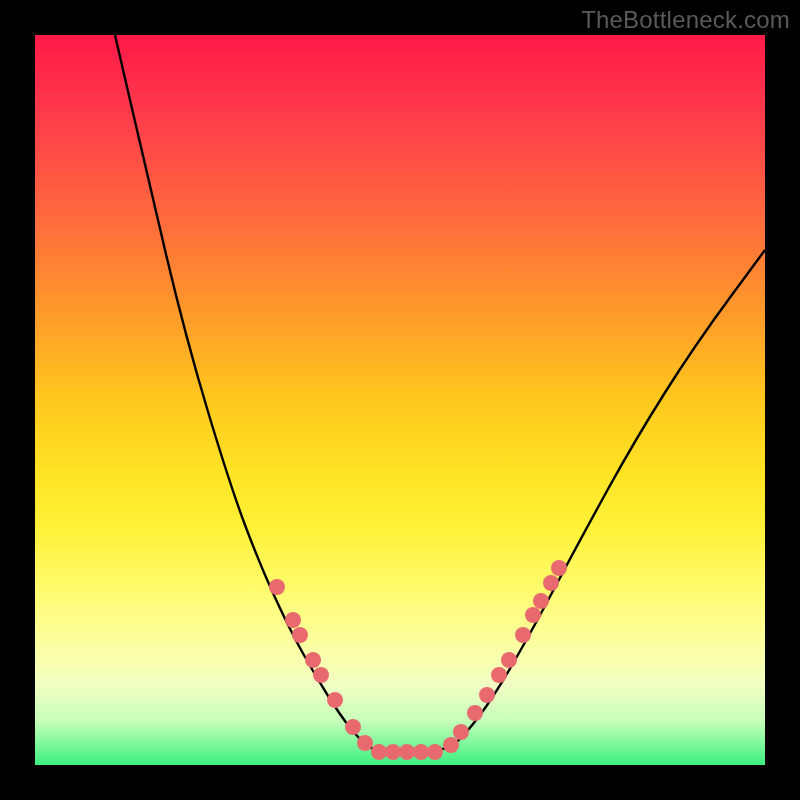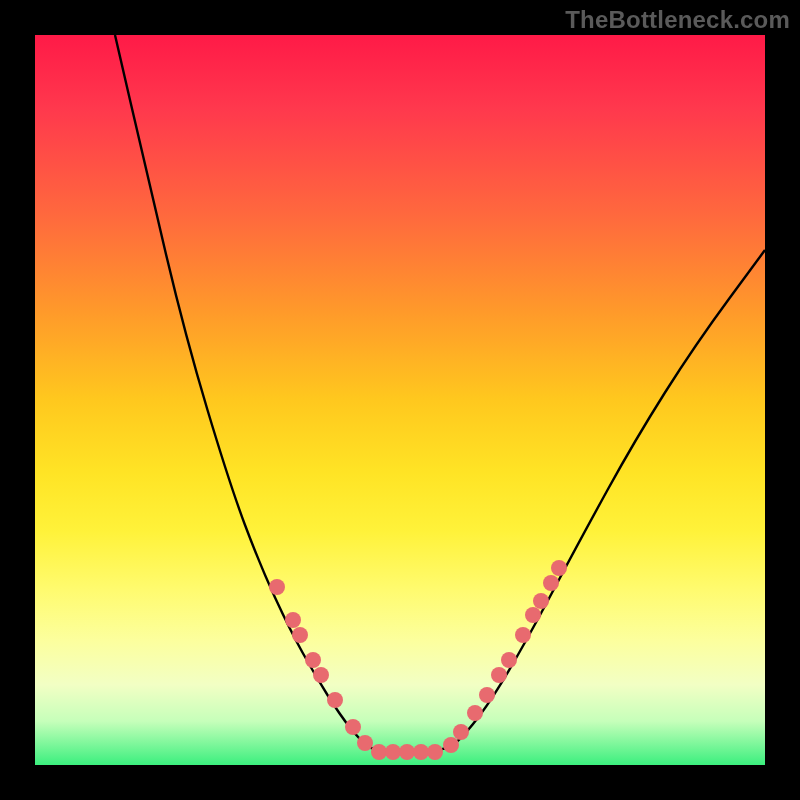--- a/index.html
+++ b/index.html
@@ -11,21 +11,21 @@
       #ff6a3d 25%,
       #ff9a2a 38%,
       #ffc81e 50%,
       #ffe425 60%,
       #fff23a 68%,
       #fffb6f 76%,
       #fcff9e 83%,
       #f2ffc4 89%,
       #c6ffba 94%,
       #3bef7e 100%)}
-  .watermark{position:absolute;right:10px;top:6px;color:#5a5a5a;font-size:24px;font-weight:700;letter-spacing:.2px}
+  .watermark{position:absolute;right:10px;top:6px;color:#5a5a5a;font-size:24px;font-weight:400;letter-spacing:.2px}
   svg.curve{position:absolute;left:35px;top:35px;width:730px;height:730px;overflow:visible}
   .dot{fill:#e86a6f}
 </style>
 </head>
 <body>
 
 <div class="frame">
   <div class="plot"></div>
   <div class="watermark">TheBottleneck.com</div>
 

